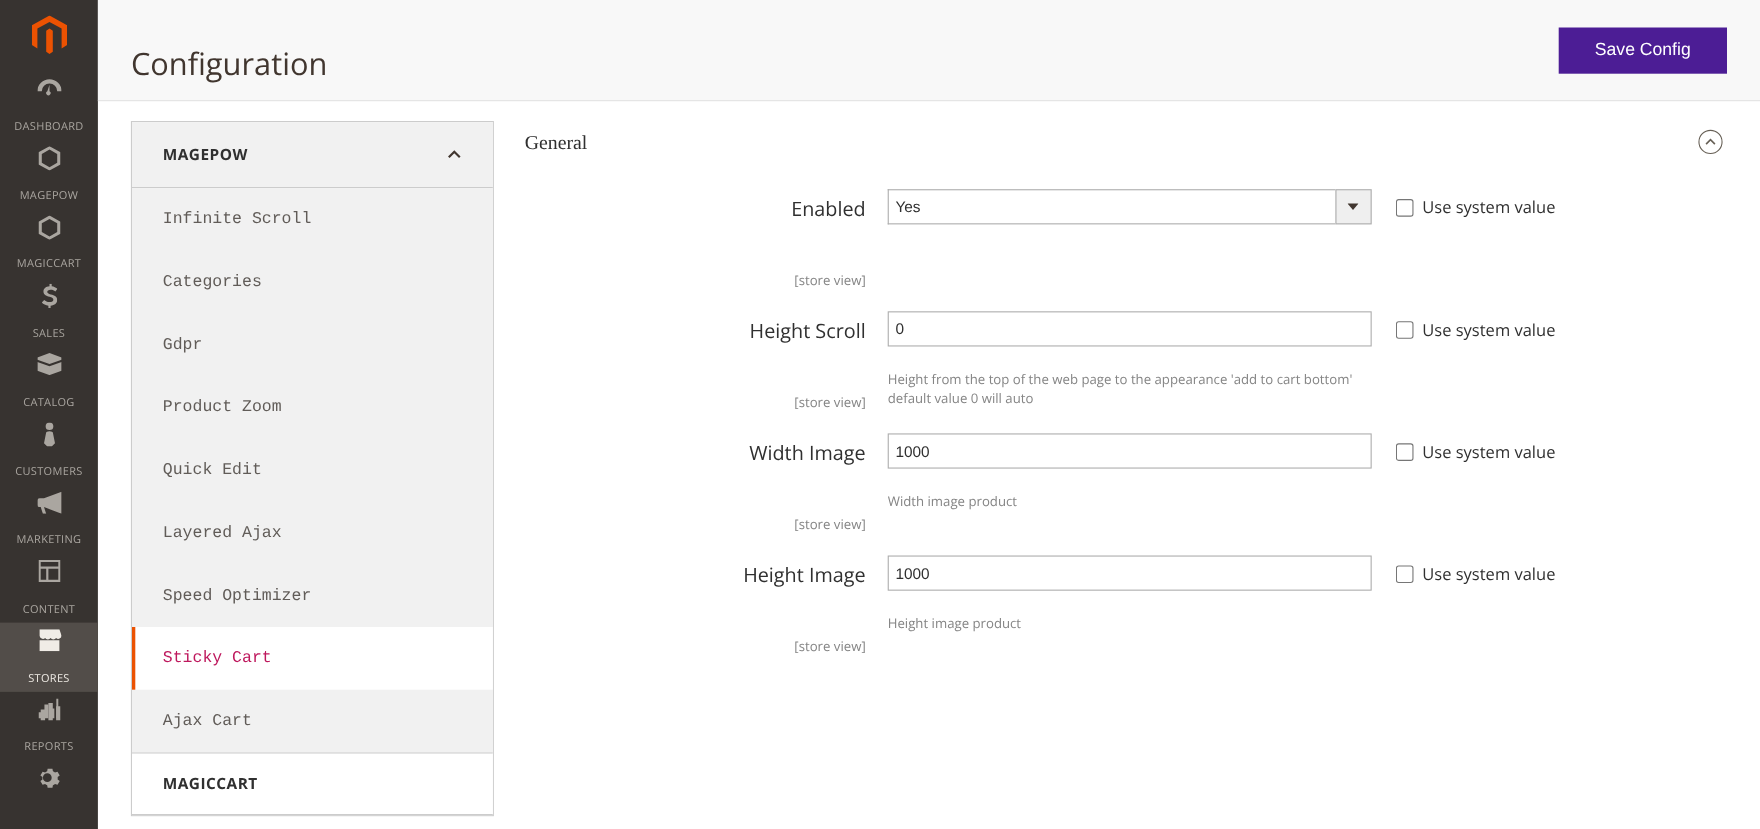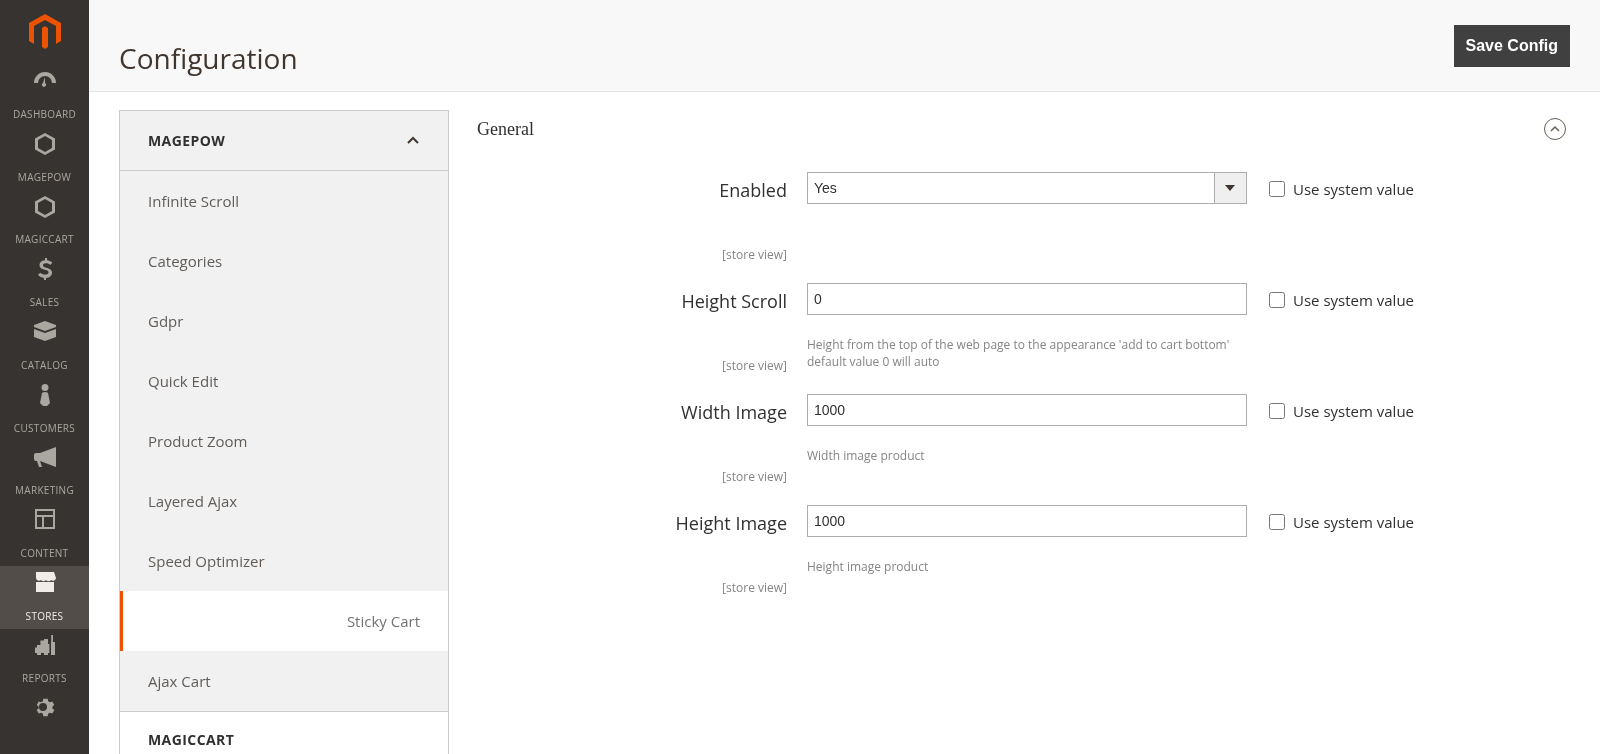--- a/index.html
+++ b/index.html
@@ -14,32 +14,32 @@
 .leftnav .nav-item.active { background:#524d49; }
 .leftnav .nav-item .lbl { color:#aaa6a0; font-size:10px; letter-spacing:.03em; margin-top:4px; text-transform:uppercase; }
 .leftnav .nav-item svg { fill:#aaa6a0; }
 .leftnav .nav-item.active svg { fill:#f0ece6; }
 .leftnav .nav-item.active .lbl { color:#f0ece6; }
 
 
 .main { flex:1; display:flex; flex-direction:column; min-width:0; }
 .header { background:#f8f8f8; border-bottom:1px solid #e3e3e3; padding: 14px 30px; display:flex; align-items:center; justify-content:space-between; }
 .header h1 { font-size:28px; font-weight:400; color:#41362f;margin-top:25px; }
-.btn-primary { background:#404040; color:#fff; border:none; padding:12px 12px; font-size:16px; font-weight:700; cursor:pointer; }
+.btn-primary { background:#4c1d95; color:#fff; border:none; padding:12px 33px; font-size:16px; font-weight:400; cursor:pointer; }
 
 .body { flex:1; display:flex; padding:18px 30px 0 30px; gap:28px; overflow:hidden; }
 
 
 .config-nav { width:330px; flex-shrink:0; }
 .config-group { border:1px solid #ccc; }
 .config-group-header { background:#f1f1f1; padding:20px 28px; font-weight:700; font-size:14px; letter-spacing:.03em; color:#303030; display:flex; align-items:center; justify-content:space-between; border-bottom:1px solid #ccc; cursor:pointer; }
 .config-group-header .chev { width:14px; height:14px; }
 .config-items { background:#f1f1f1; }
-.config-item { padding:20px 28px; color:#615c58; font-size:15px; cursor:pointer; }
-.config-item.active { background:#ffffff; border-left:3px solid #eb5202; padding-left:25px; color:#737373;text-align:right; }
+.config-item { padding:20px 28px; color:#615c58; font-size:15px; cursor:pointer;font-family:Liberation Mono, monospace; }
+.config-item.active { background:#ffffff; border-left:3px solid #eb5202; padding-left:25px; color:#be185d; }
 .config-group-header.sub { font-weight:700; background:#ffffff; padding:18px 28px; color:#303030; font-size:14px; display:flex; justify-content:space-between; border-top:1px solid #ccc; }
 
 
 .settings { flex:1; min-width:0; }
 .section-head { display:flex; align-items:center; justify-content:space-between; padding: 8px 0 12px 0; font-family: Liberation Serif, serif; }
 .section-head h2 { font-size:18px; font-weight:400; color:#303030; }
 .collapse-circle { width:22px; height:22px; border:1px solid #676056; border-radius:50%; display:flex; align-items:center; justify-content:center; cursor:pointer; margin-right:4px;}
 
 .field { display:flex; align-items:flex-start; margin-top:20px; }
 .field-label { width:330px; padding-right:20px; text-align:right; padding-top:6px; }
@@ -148,22 +148,22 @@
           <div class="config-group-header">
             <span>MAGEPOW</span>
             <svg class="chev" viewBox="0 0 14 14">
                 <path fill="none" stroke="#41362f" stroke-width="2" d="M2 9l5-5 5 5"></path>
               </svg>
           </div>
           <div class="config-items">
             <div class="config-item">Infinite Scroll</div>
             <div class="config-item">Categories</div>
             <div class="config-item">Gdpr</div>
+            <div class="config-item">Product Zoom</div>
             <div class="config-item">Quick Edit</div>
-            <div class="config-item">Product Zoom</div>
             <div class="config-item">Layered Ajax</div>
             <div class="config-item">Speed Optimizer</div>
             <div class="config-item active">Sticky Cart</div>
             <div class="config-item">Ajax Cart</div>
           </div>
           <div class="config-group-header sub">
             <span>MAGICCART</span>
           </div>
         </div>
       </div>

